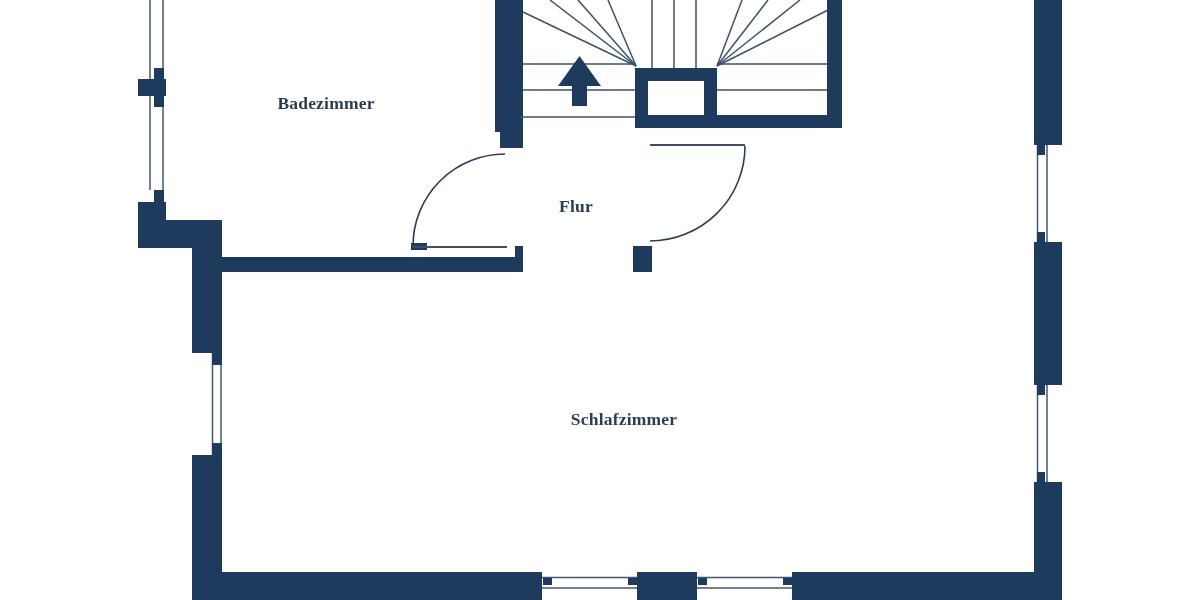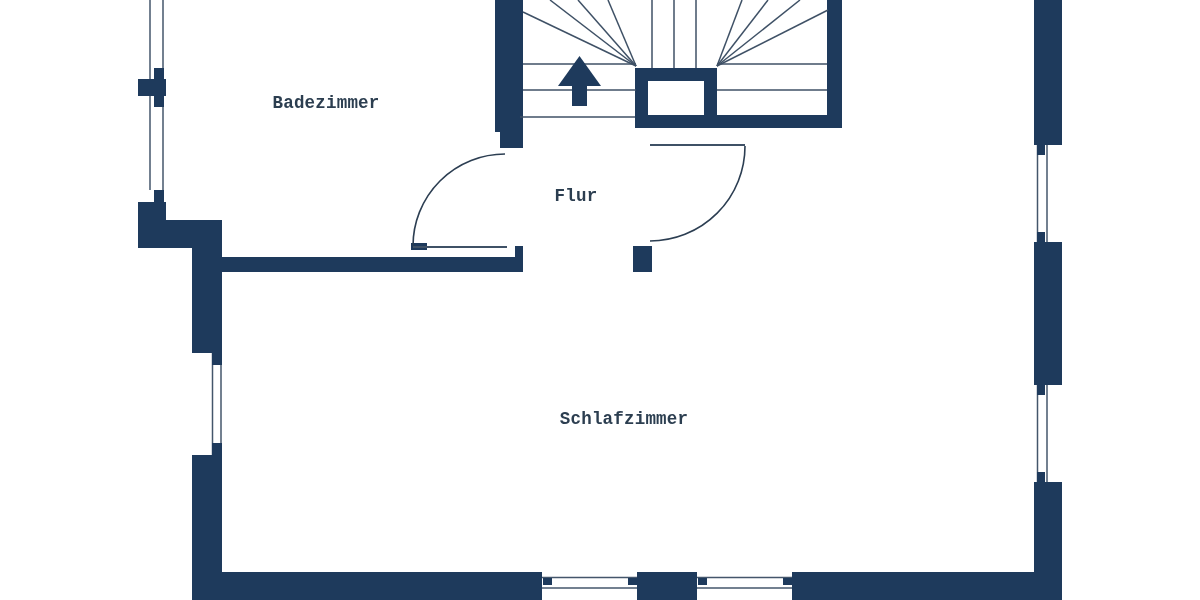--- a/index.html
+++ b/index.html
@@ -1,21 +1,21 @@
 <!DOCTYPE html>
 <html style="--wall: #1e3a5c; --glass: #44566b; --tread: #3f5166; --arc: #2c3e52; --label: #2c3e50; --bg: #ffffff;"><head>
 <meta charset="utf-8">
 <style>
   :root{
     --wall:#1e3a5c; --glass:#44566b; --tread:#3f5166;
     --arc:#2c3e52; --label:#2c3e50; --bg:#ffffff;
   }
   html,body{margin:0;padding:0;background:var(--bg);}
   .plan{position:relative;width:1200px;height:600px;background:var(--bg);
-        font-family:Liberation Mono, monospace;overflow:hidden;}
+        font-family:Liberation Serif, serif;overflow:hidden;}
   .plan svg{position:absolute;left:0;top:0;}
   .wall{fill:var(--wall);stroke:none;}
   .void{fill:var(--bg);stroke:none;}
   .glass{stroke:var(--glass);stroke-width:1.5;fill:none;}
   .tread{stroke:var(--tread);stroke-width:1.5;fill:none;}
   .arc{stroke:var(--arc);stroke-width:1.6;fill:none;}
   .leaf{stroke:var(--tread);stroke-width:2;fill:none;}
   .room-label{position:absolute;transform:translate(-50%,-50%);
     color:var(--label);font-weight:bold;font-size:17.5px;letter-spacing:.2px;
     white-space:nowrap;}
@@ -122,15 +122,15 @@
     <rect class="wall" x="637" y="572" width="60" height="28"></rect>
     <line class="glass" x1="697" y1="577.5" x2="792" y2="577.5"></line>
     <line class="glass" x1="697" y1="588" x2="792" y2="588"></line>
     <rect class="wall" x="698" y="578" width="9" height="7"></rect>
     <rect class="wall" x="783" y="578" width="9" height="7"></rect>
     <rect class="wall" x="792" y="572" width="242" height="28"></rect>
   </g>
 </svg>
 
   <div class="room-label" style="left:326px;top:103px">Badezimmer</div>
-  <div class="room-label" style="left:576px;top:196px">Flur</div>
+  <div class="room-label" style="left:576px;top:206px">Flur</div>
   <div class="room-label" style="left:624px;top:419px">Schlafzimmer</div>
 </div>
 
 </body></html>

